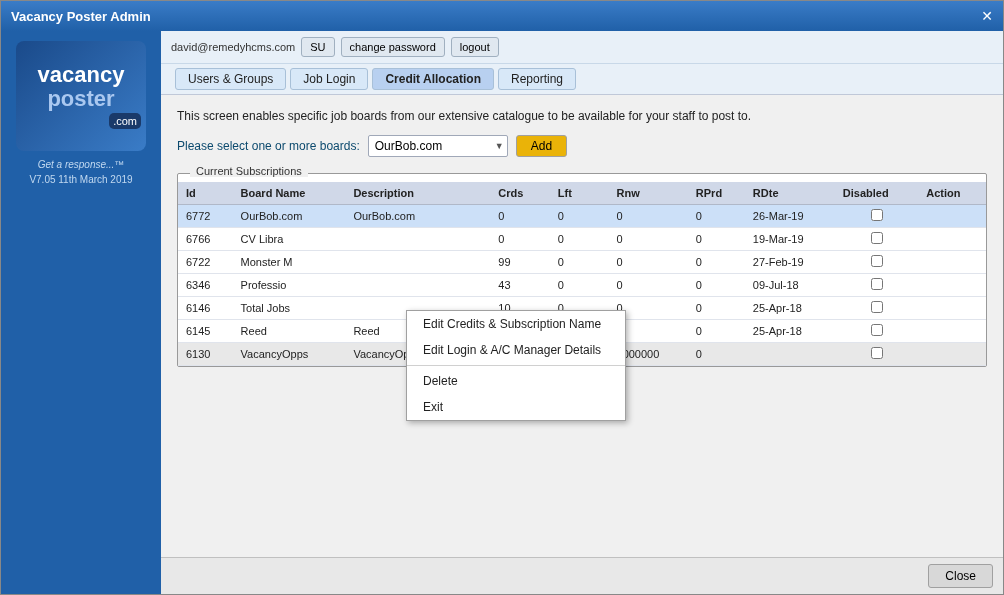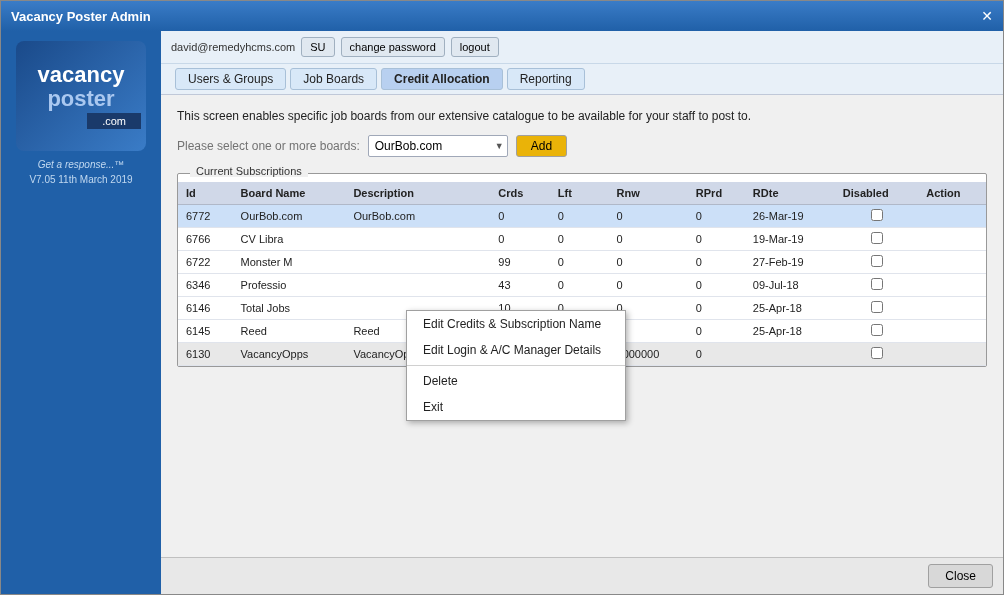--- a/index.html
+++ b/index.html
@@ -75,22 +75,22 @@
     }
     .logo-text-poster {
       font-size: 22px;
       font-weight: bold;
       color: #aac8f0;
       line-height: 1.1;
       text-align: center;
     }
     .logo-com {
       background: #1a3a6a;
-      border-radius: 0;
-      padding: 2px 15px;
+      border-radius: 5px;
+      padding: 2px 4px;
       font-size: 11px;
       color: white;
       margin-top: 2px;
       align-self: flex-end;
       margin-right: 5px;
     }
     .sidebar-tagline {
       color: #c0d8f0;
       font-size: 10px;
       margin-top: 8px;
@@ -183,21 +183,21 @@
       margin-bottom: 12px;
     }
     .select-row {
       display: flex;
       align-items: center;
       gap: 8px;
       margin-bottom: 16px;
     }
     .select-row label {
       font-size: 12px;
-      color: #737373;
+      color: #0c4a6e;
     }
     .board-select {
       padding: 3px 20px 3px 6px;
       border: 1px solid #a0a8b8;
       border-radius: 2px;
       background: white;
       font-size: 12px;
       min-width: 140px;
       appearance: none;
       -webkit-appearance: none;
@@ -338,21 +338,21 @@
         <div class="top-bar-row1">
           <div class="top-bar-right">
             <span class="user-email">david@remedyhcms.com</span>
             <button class="btn-small">SU</button>
             <button class="btn-small">change password</button>
             <button class="btn-small">logout</button>
           </div>
         </div>
         <div class="top-bar-row2">
           <button class="sub-nav-btn">Users &amp; Groups</button>
-          <button class="sub-nav-btn">Job Boards</button>
+          <button class="sub-nav-btn">Job Login</button>
           <button class="sub-nav-btn active">Credit Allocation</button>
           <button class="sub-nav-btn">Reporting</button>
         </div>
       </div>
 
       <div class="page-body">
         <p class="description-text">This screen enables specific job boards from our extensive catalogue to be available for your staff to post to.</p>
 
         <div class="select-row">
           <label>Please select one or more boards:</label>

